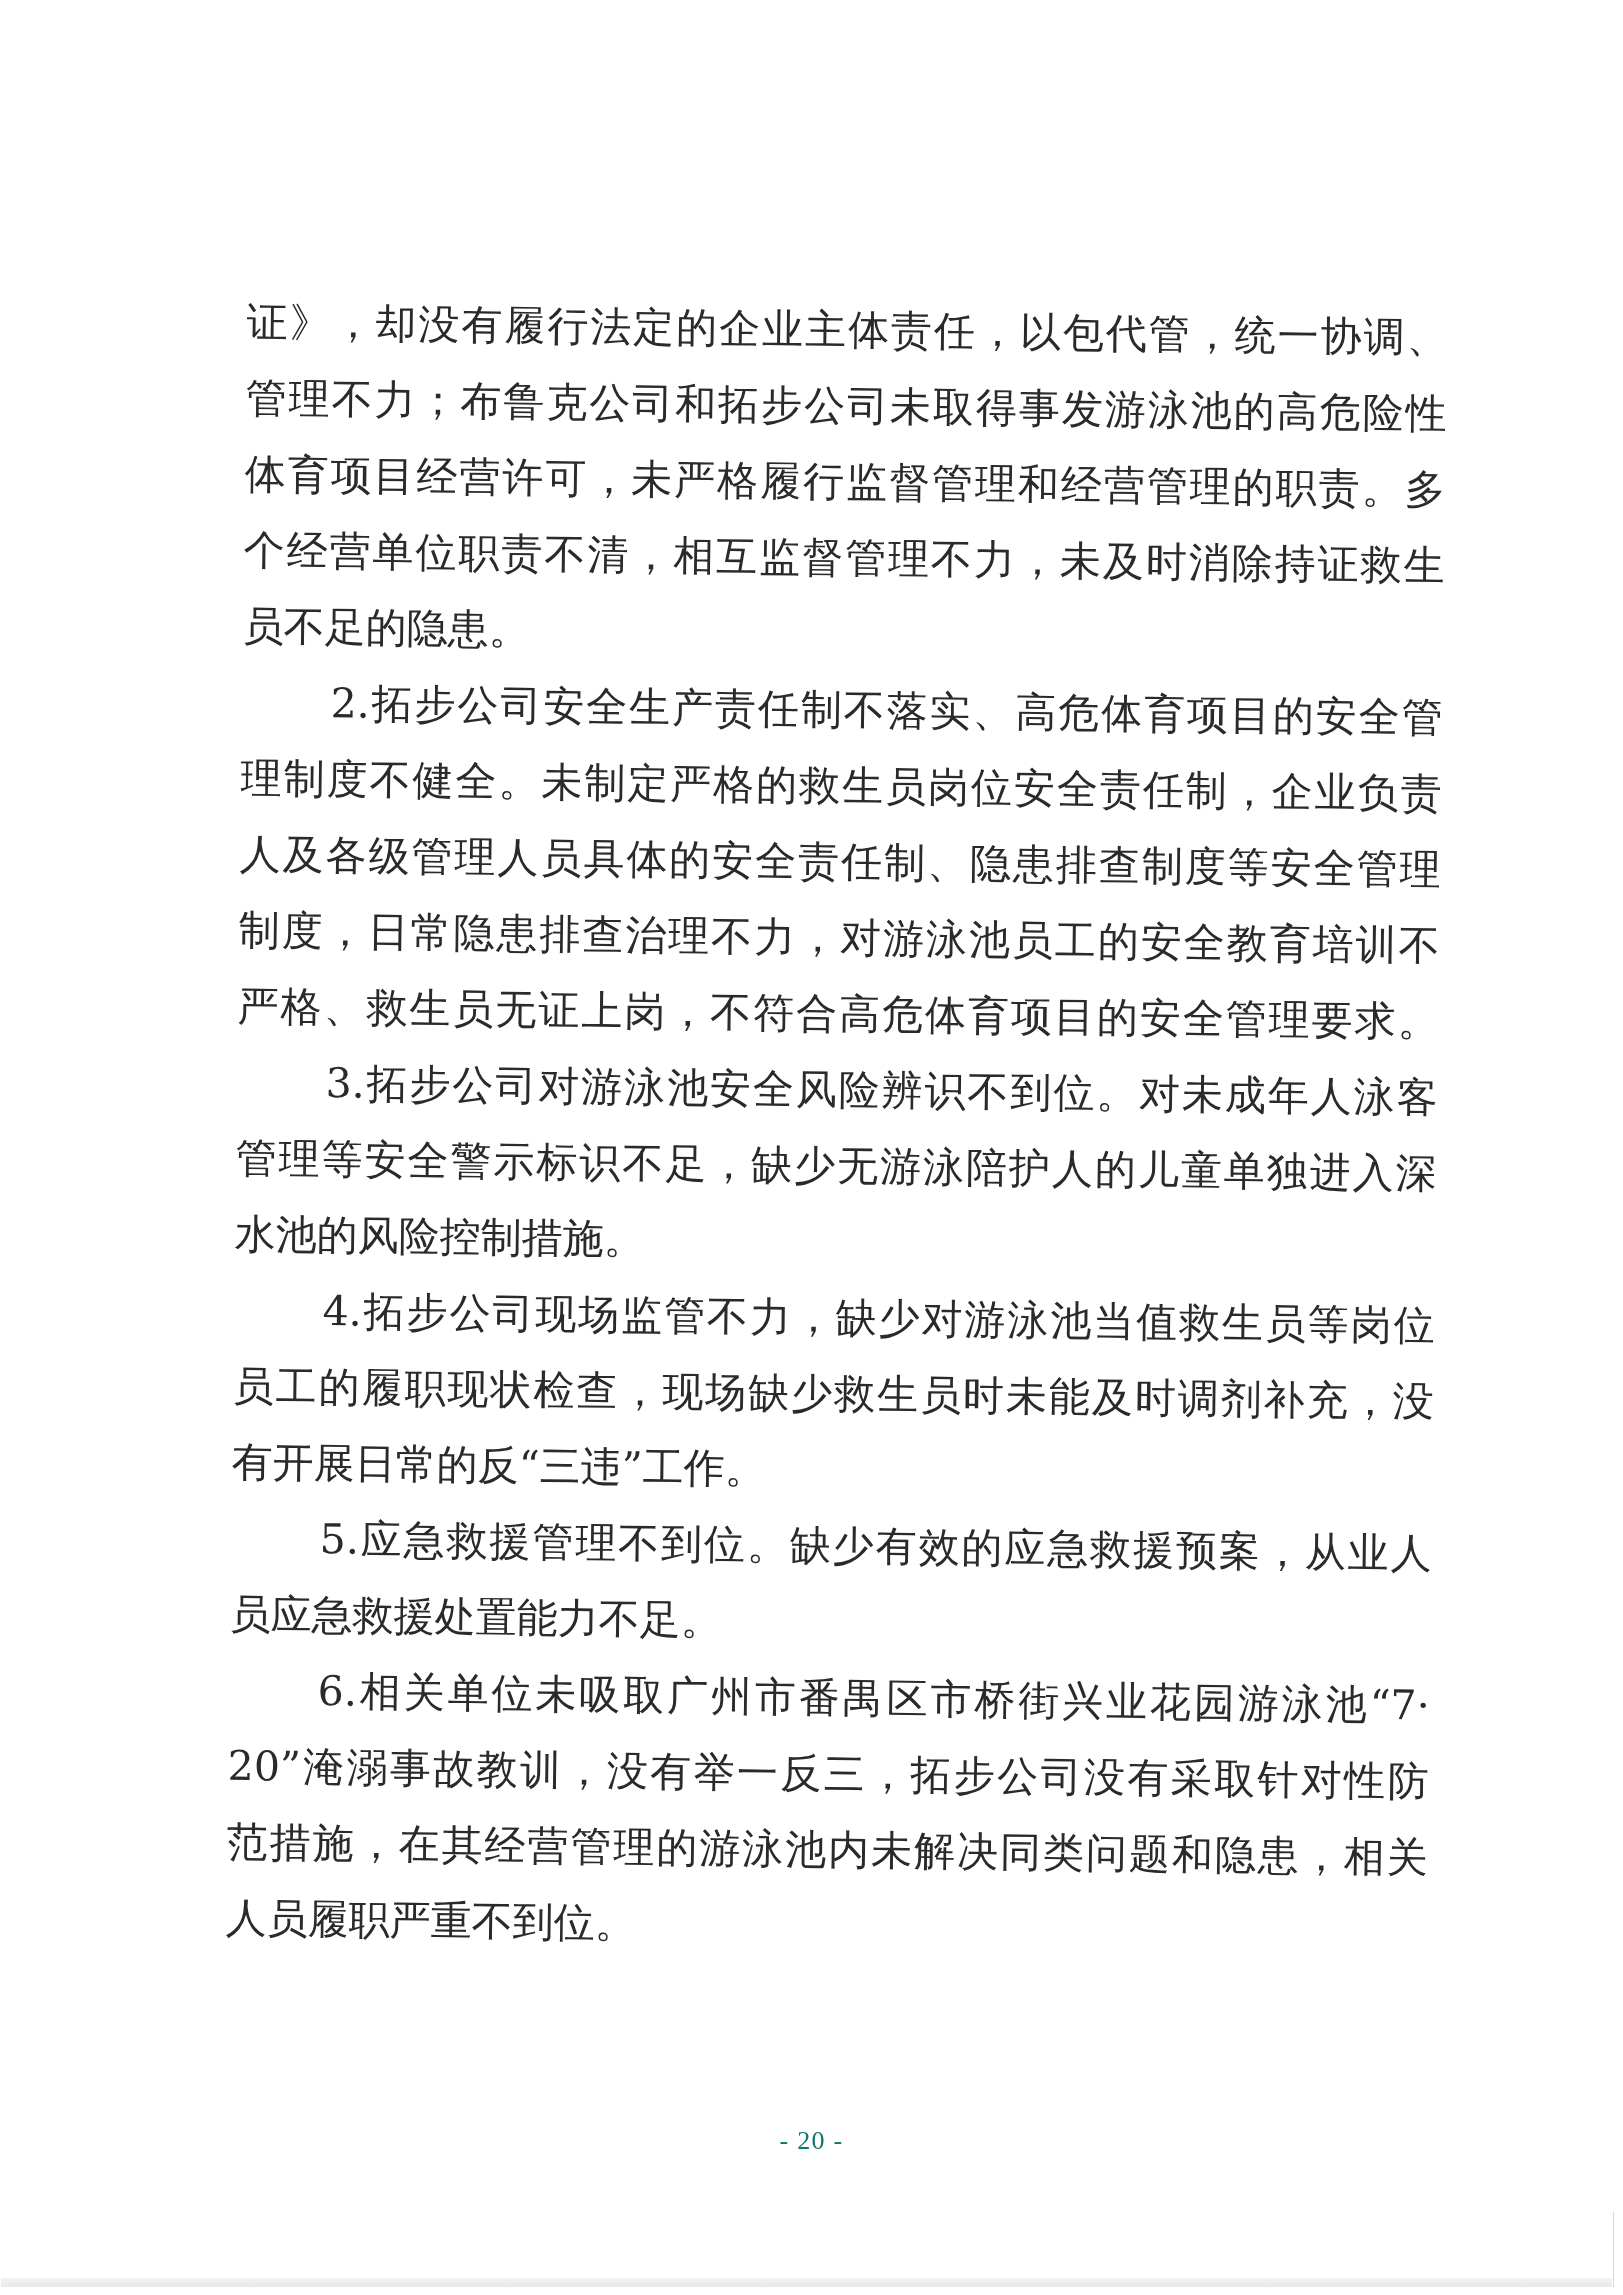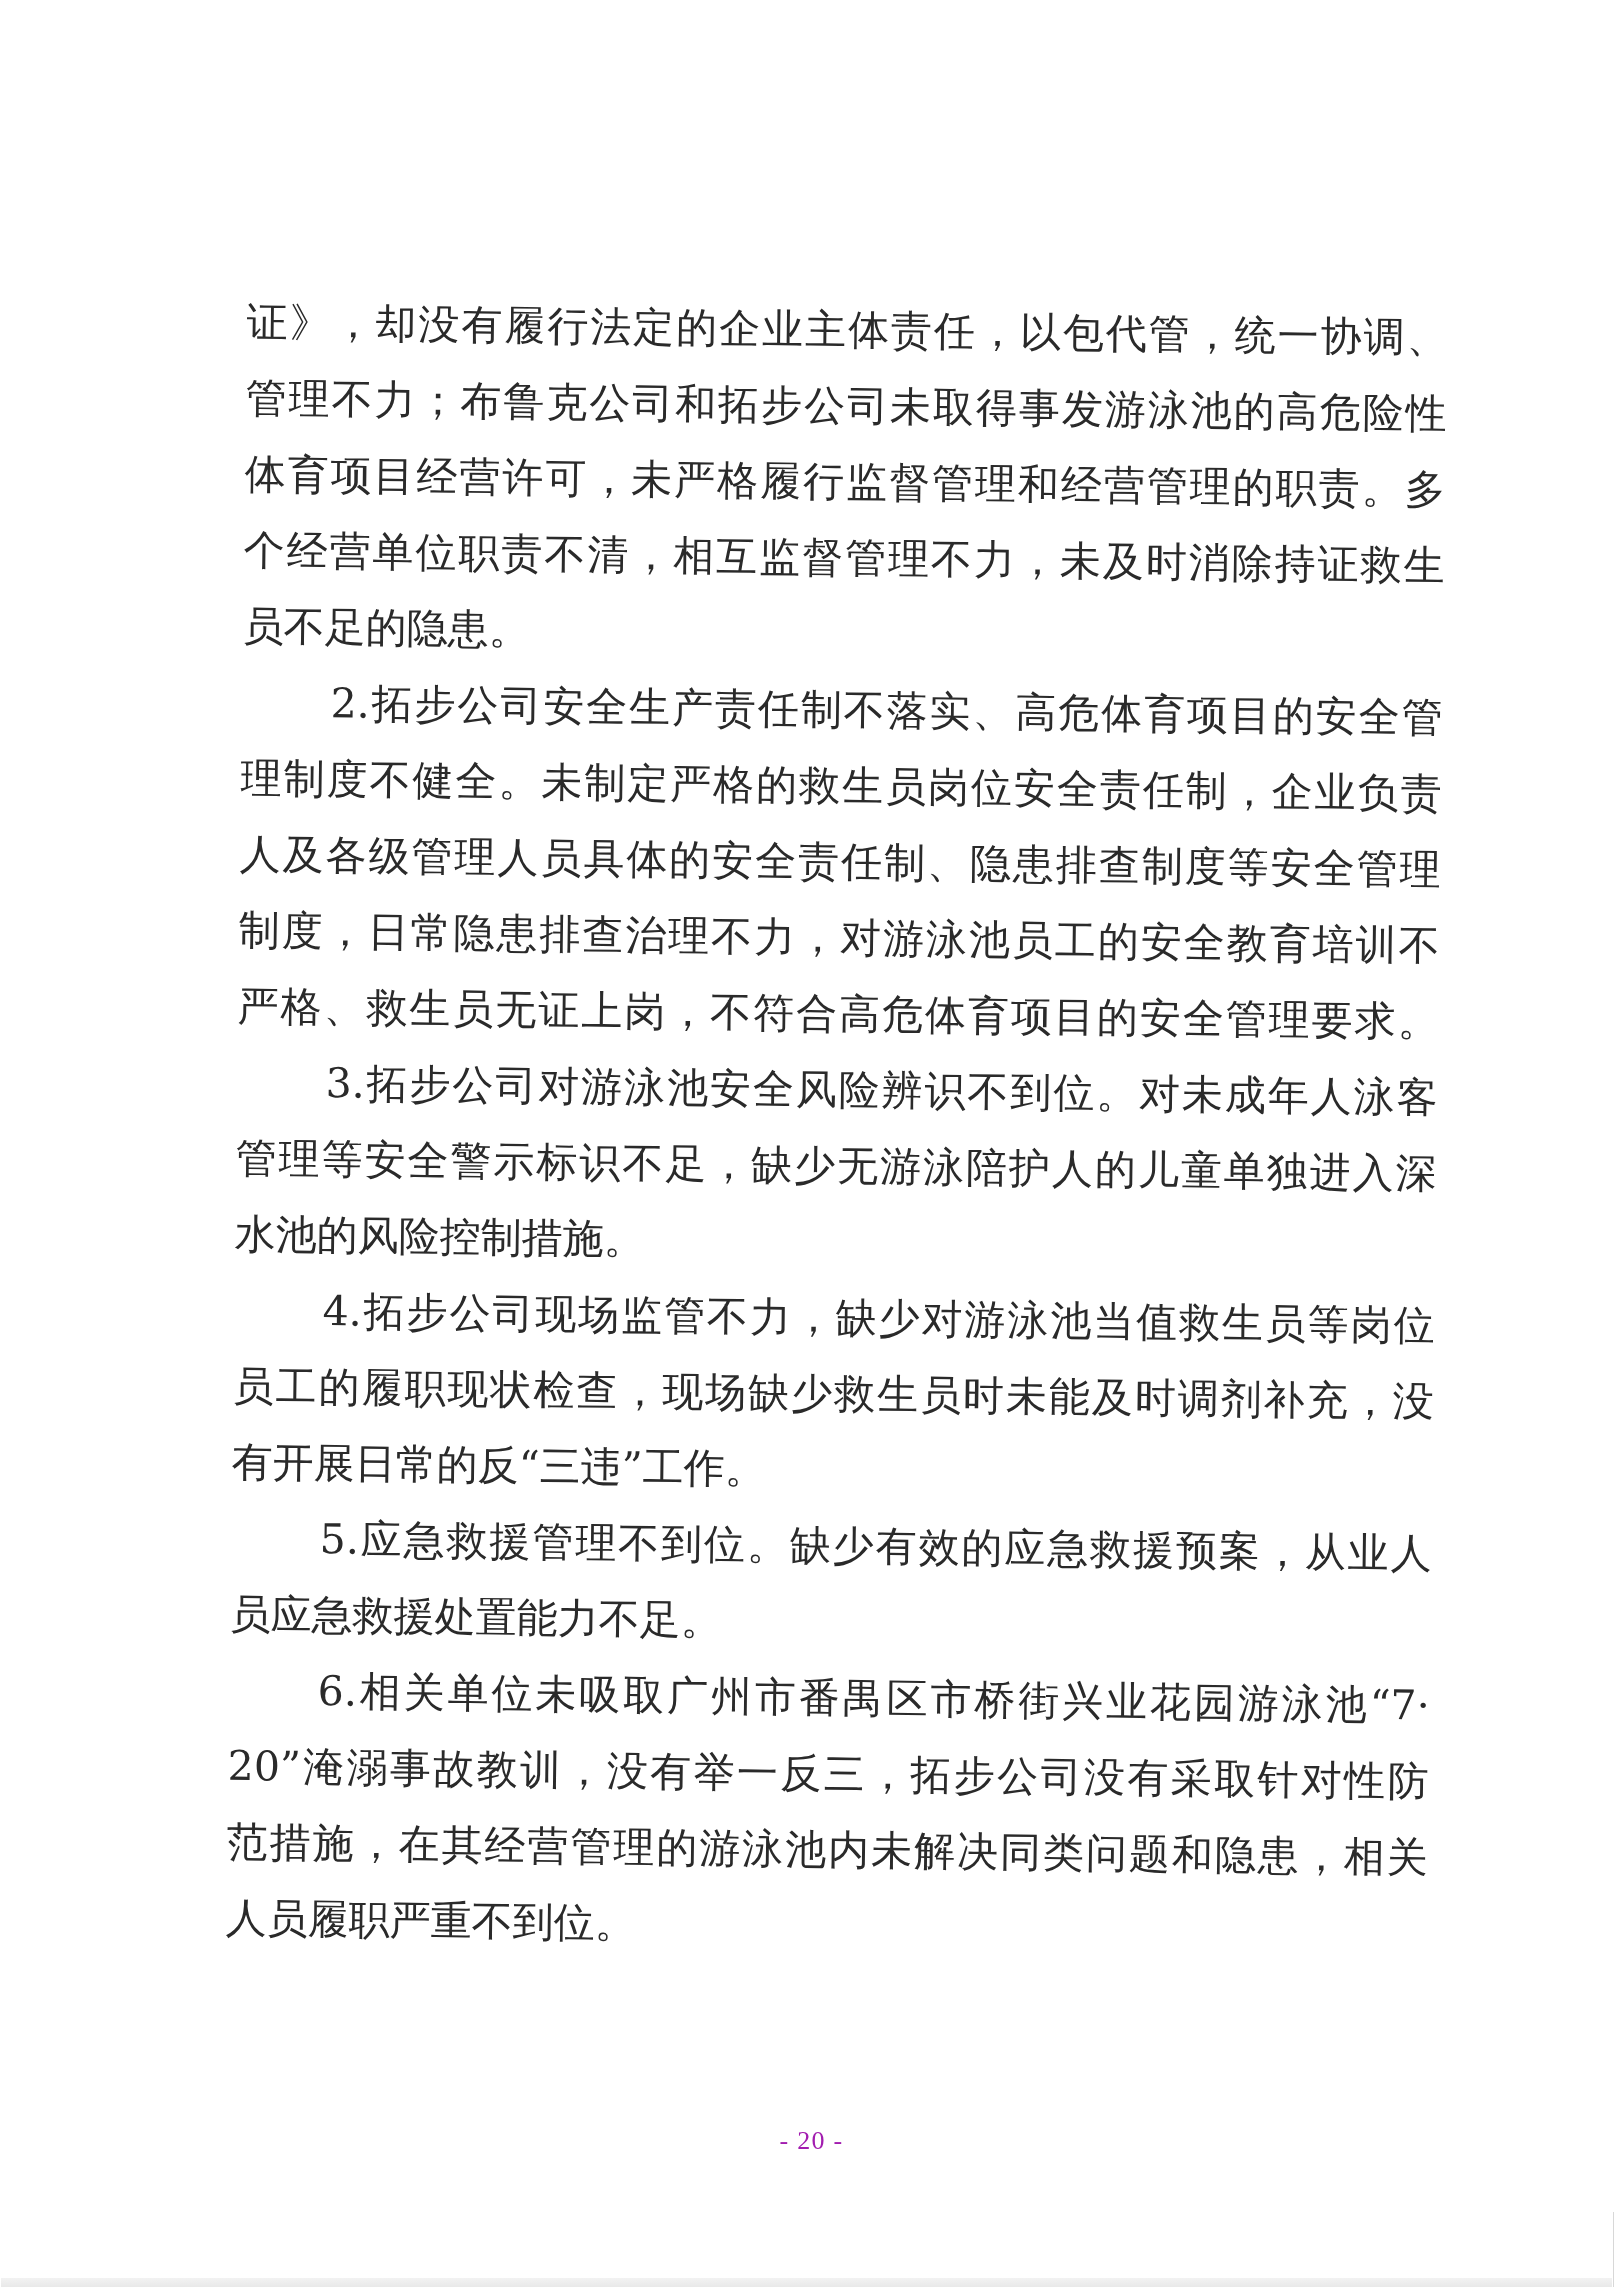--- a/index.html
+++ b/index.html
@@ -19,21 +19,21 @@
     display: block; height: 76px; line-height: 52px;
     text-align: justify; text-align-last: justify;
     white-space: nowrap; overflow: visible;
   }
   .line.indent { padding-left: 89px; }
   .line.last { text-align-last: left; }
   .page-number {
     position: absolute; top: 2126px; left: 0; width: 1623px;
     text-align: center;
     font-family: "Liberation Serif", "DejaVu Serif", serif;
-    font-size: 26px; color: #a21caf; letter-spacing: 1.3px;
+    font-size: 26px; color: #0f766e; letter-spacing: 1.3px;
   }
   .scan-band {
     position: absolute; left: 1.3px; top: 2278px; width: 1611px; height: 9.2px;
     background: linear-gradient(to bottom, #f1f1f1, #e6e6e6);
     opacity: 0.9;
   }
   .scan-edge {
     position: absolute; left: 1613px; top: 2212px; width: 1.3px; height: 75px;
     background: #d8d8d8;
   }

